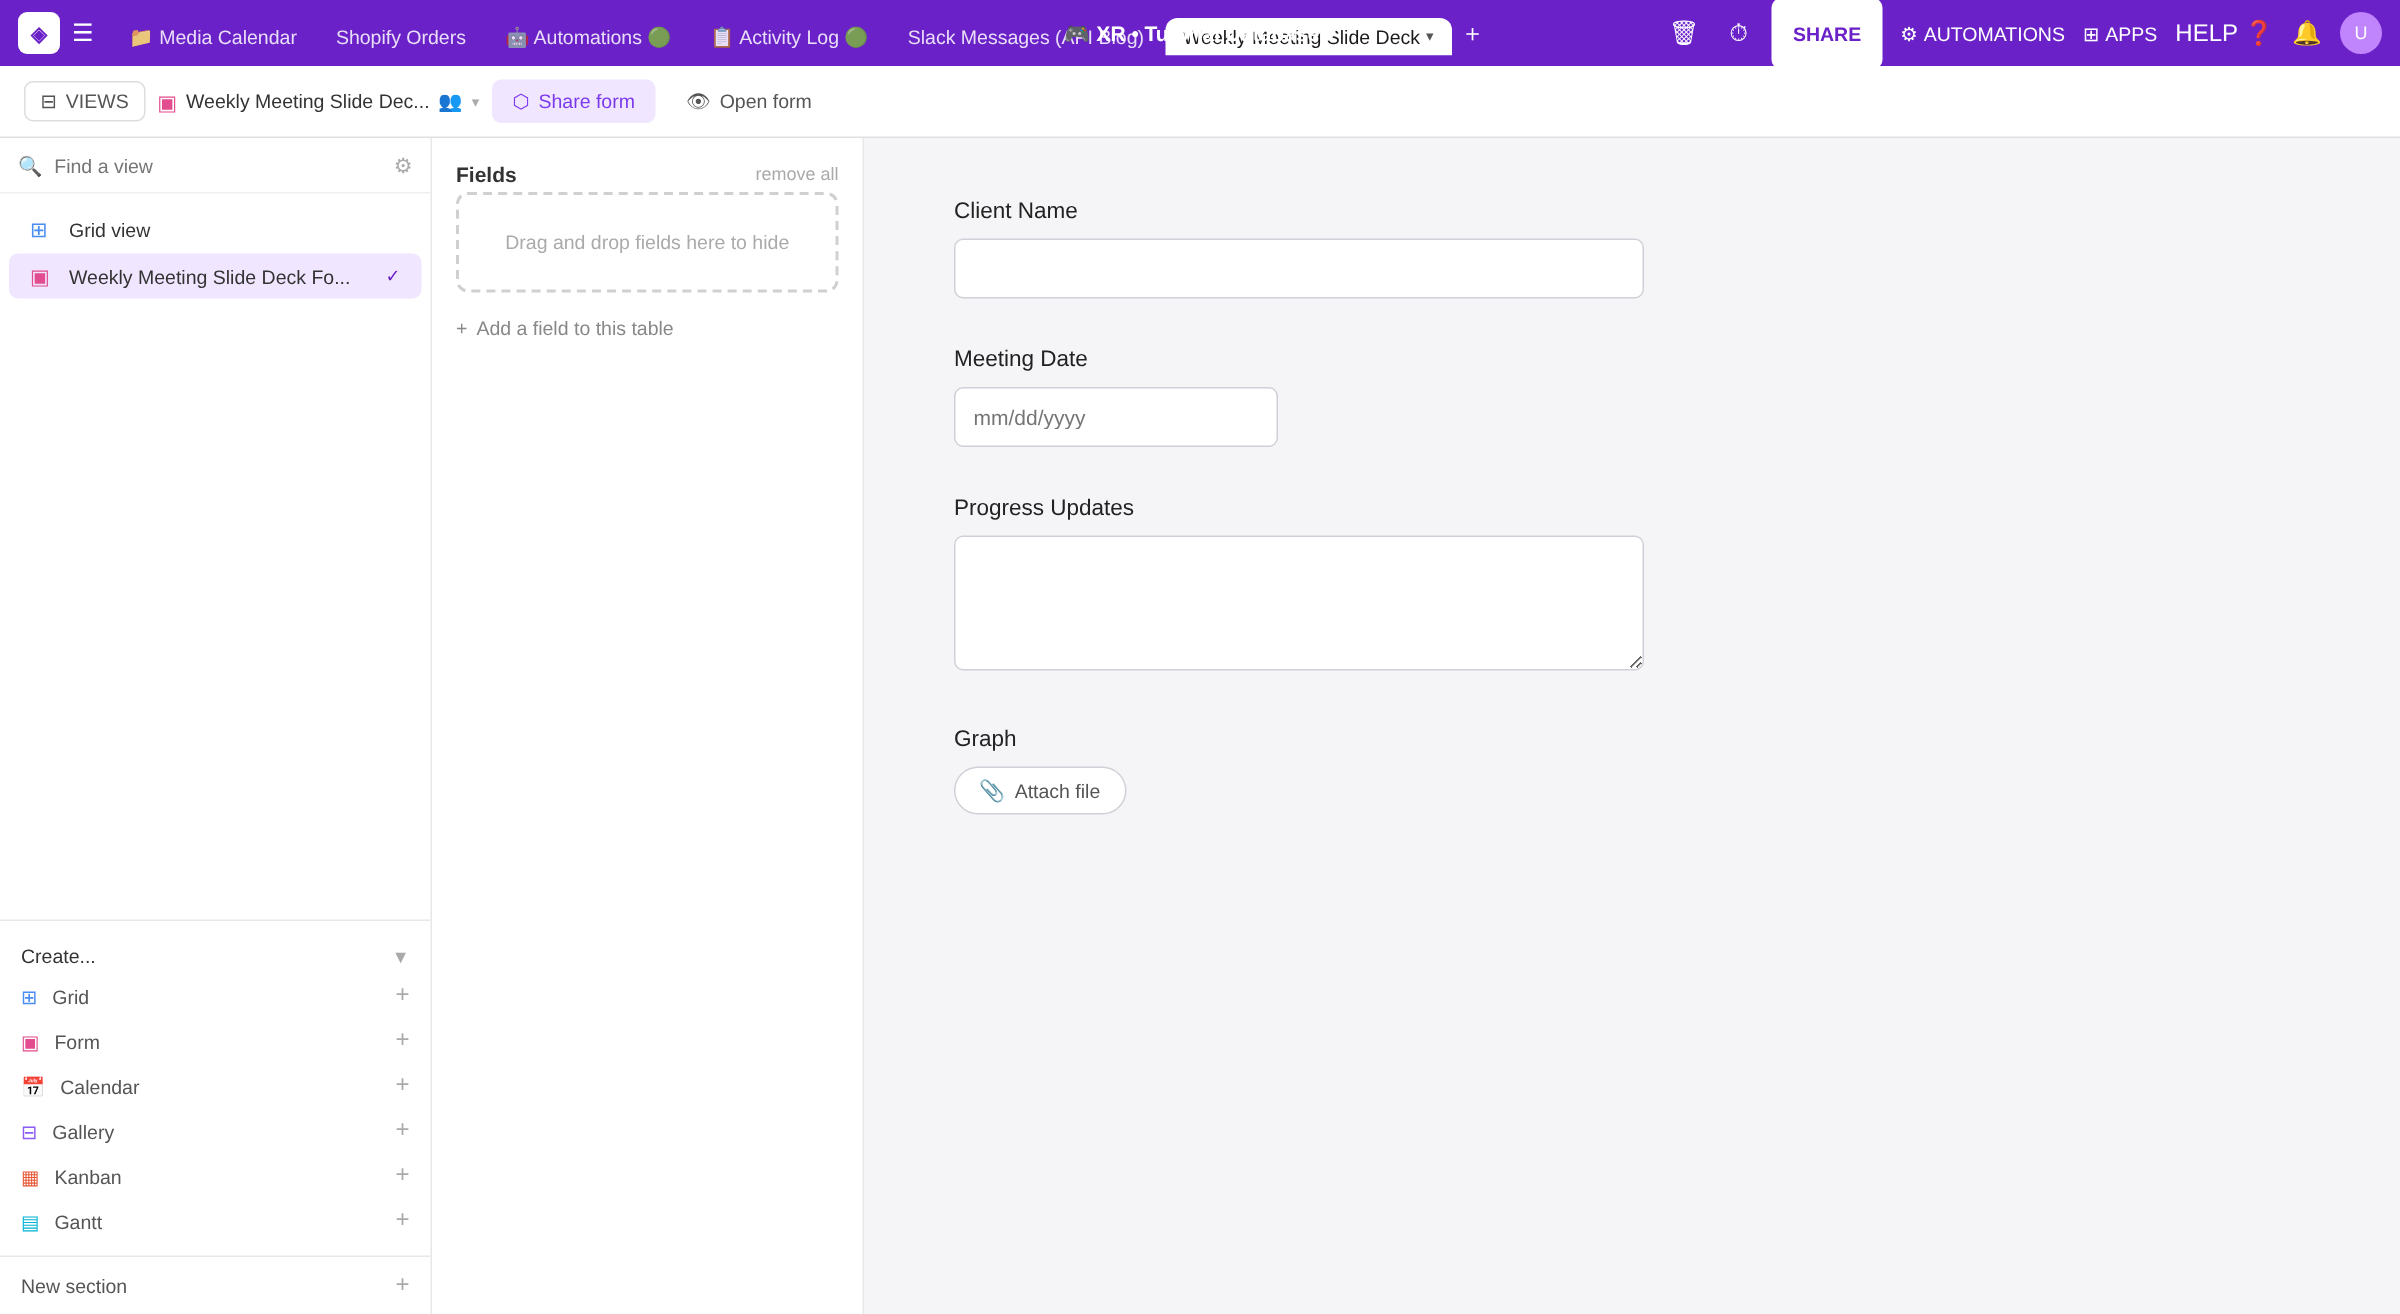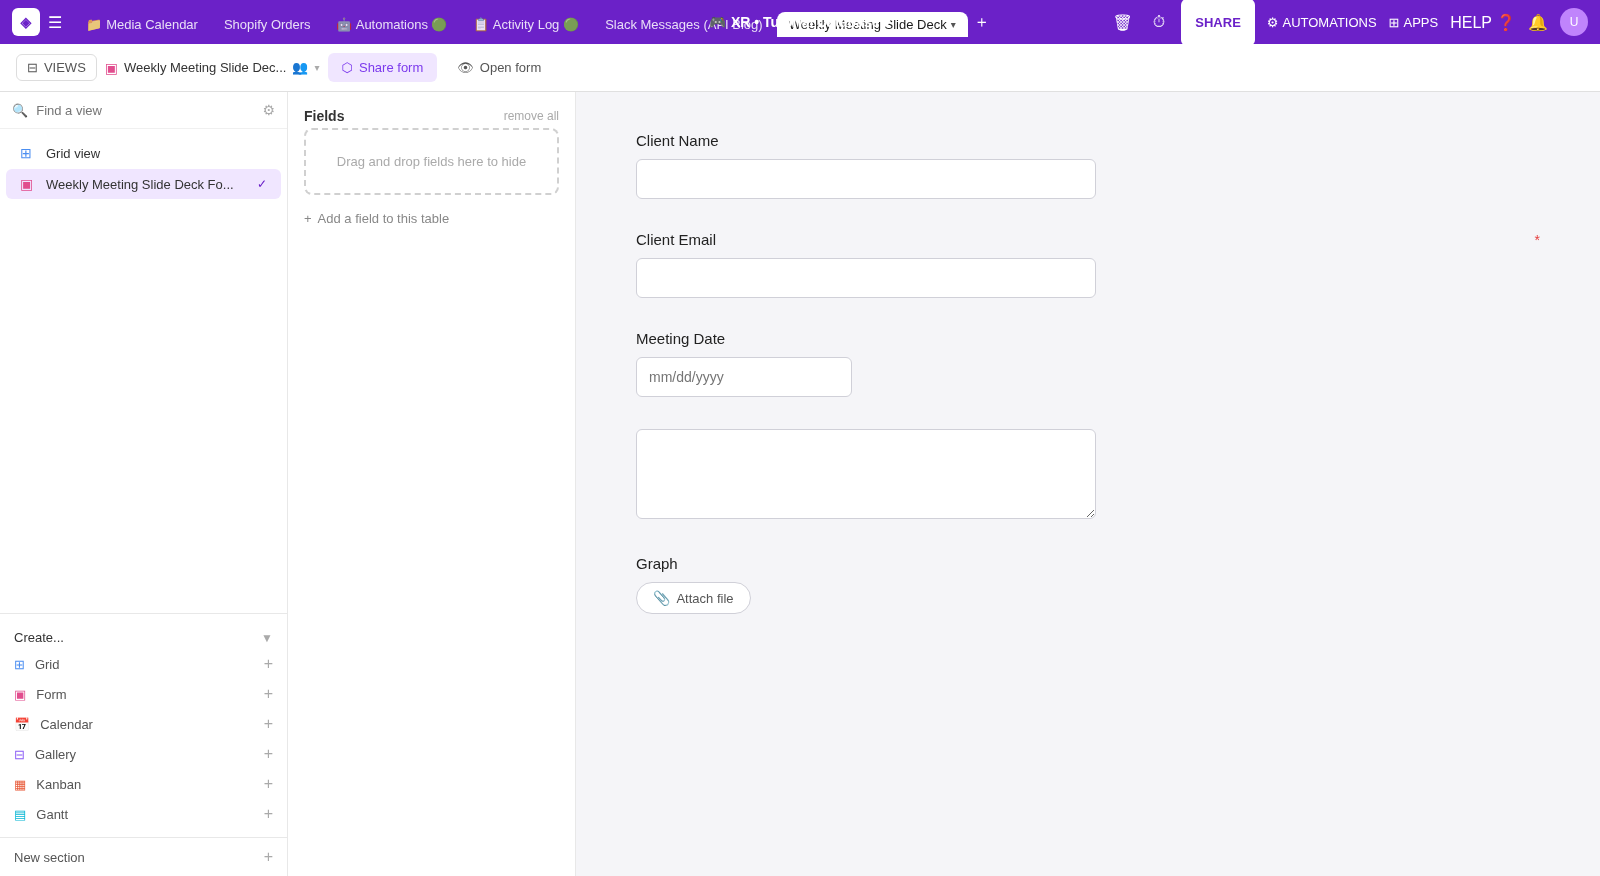--- a/index.html
+++ b/index.html
@@ -385,36 +385,32 @@
 
   <div class="form-area">
 
     <div class="form-field-group">
       <div class="form-field-label">
         <span>Client Name</span>
       </div>
       <input type="text" class="form-input" style="">
     </div>
 
-    <div class="form-field-group">
-      <div class="form-field-label">
-        <span>Client Email</span>
-        <span class="required-star">*</span>
-      </div>
-      <input type="text" class="form-input" style="">
-    </div>
 
     <div class="form-field-group">
       <div class="form-field-label">
         <span>Meeting Date</span>
       </div>
       <input type="text" class="form-input-date" placeholder="mm/dd/yyyy" style="">
     </div>
 
     <div class="form-field-group">
+      <div class="form-field-label">
+        <span>Progress Updates</span>
+      </div>
       <textarea class="form-textarea" style=""></textarea>
     </div>
 
     <div class="form-field-group">
       <div class="form-field-label">
         <span>Graph</span>
       </div>
       <button class="attach-btn">
         <span class="attach-icon">📎</span>
         <span>Attach file</span>

